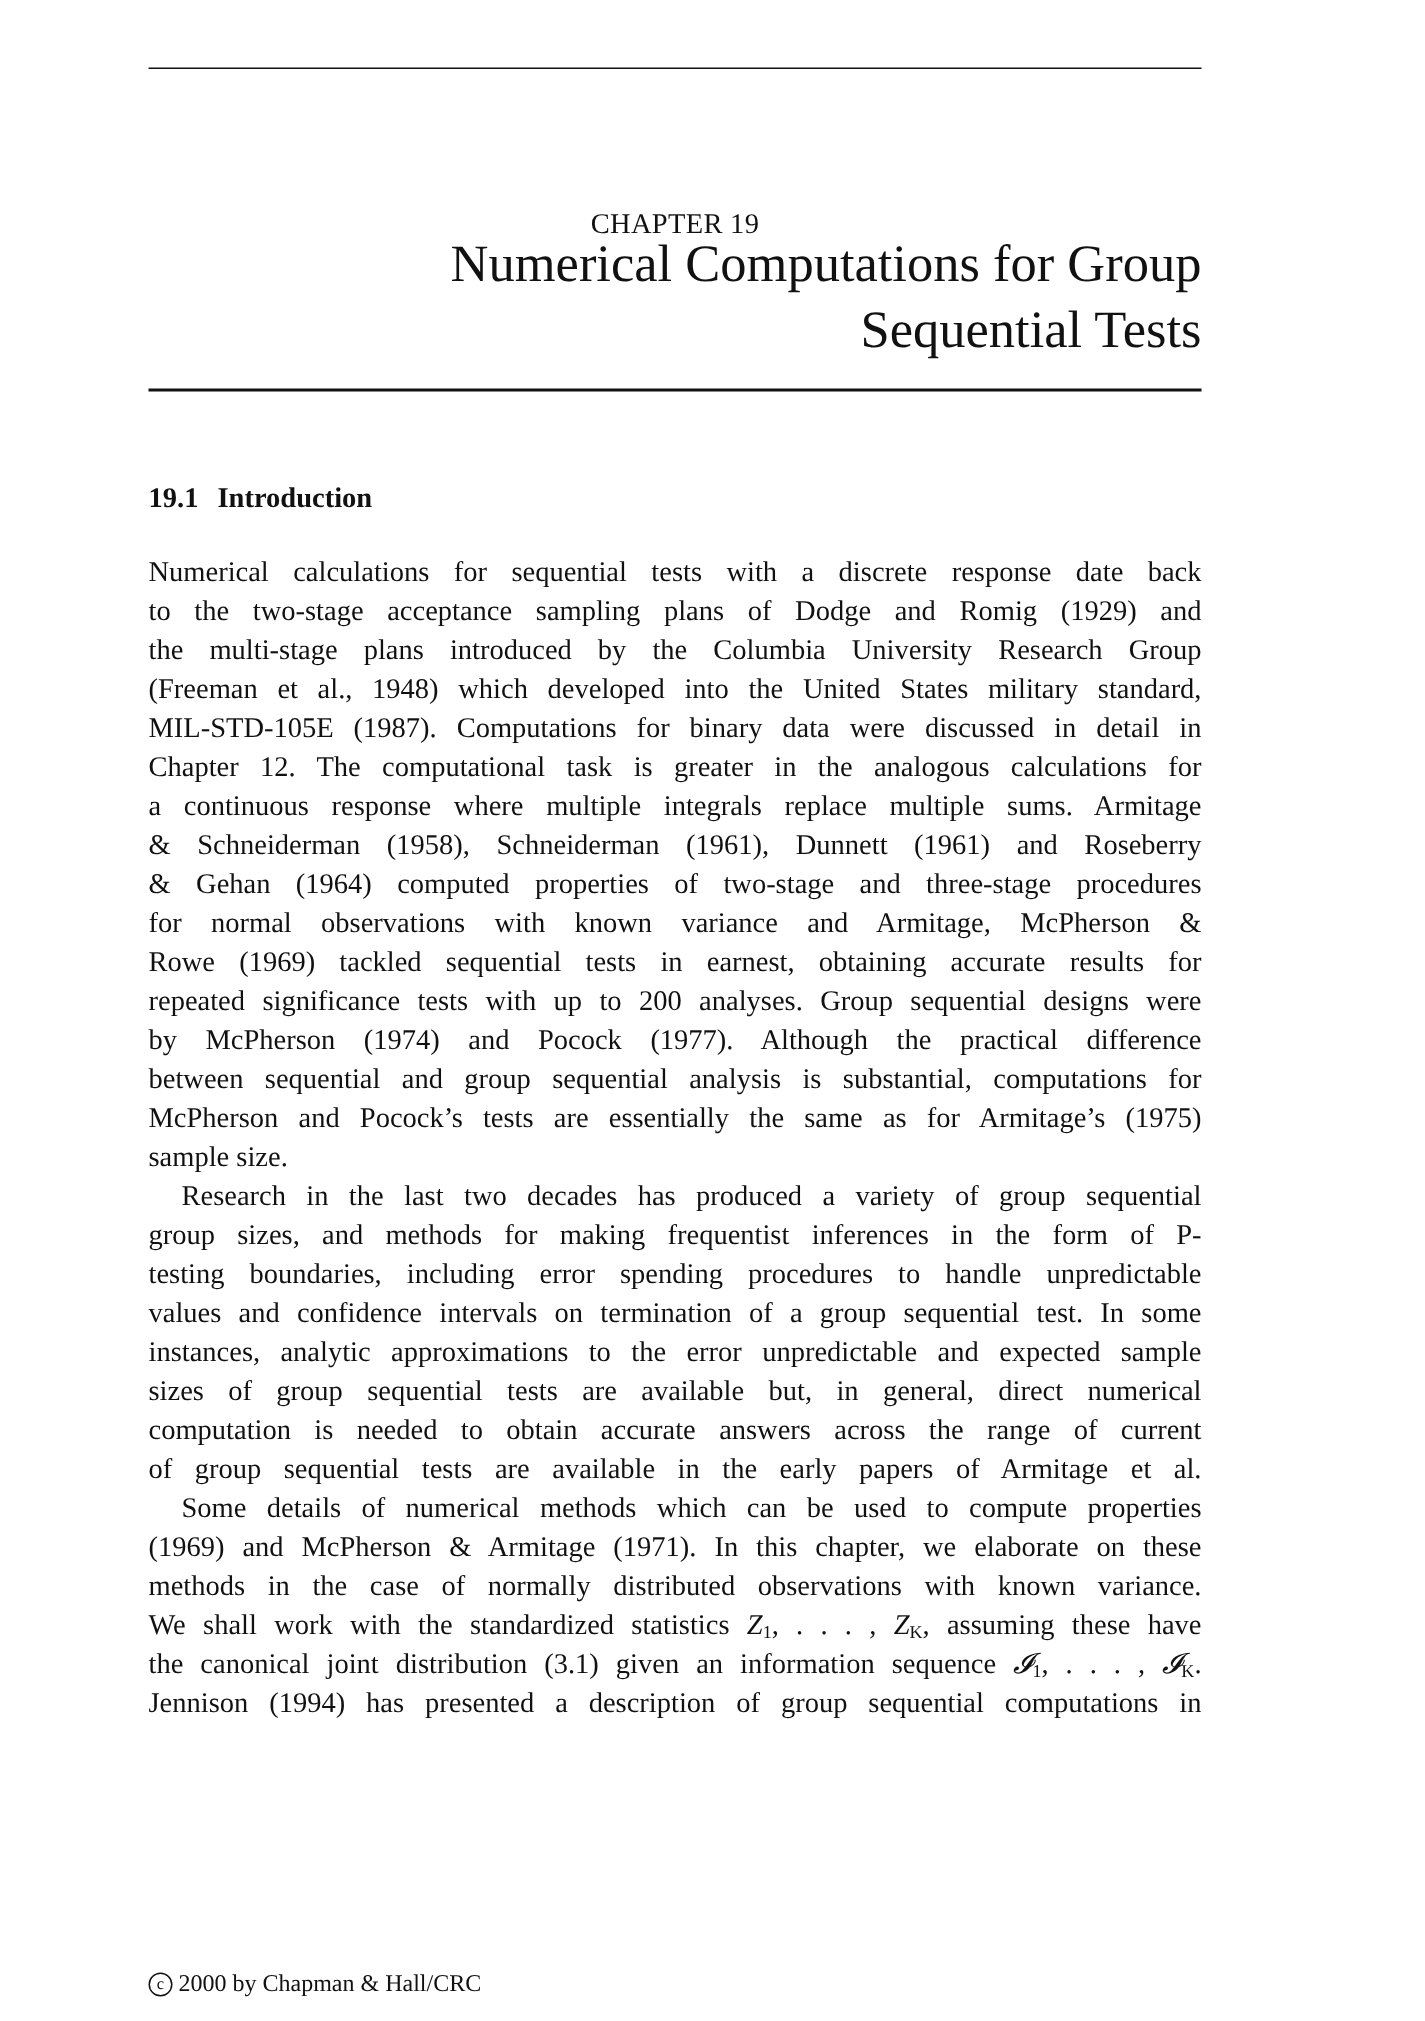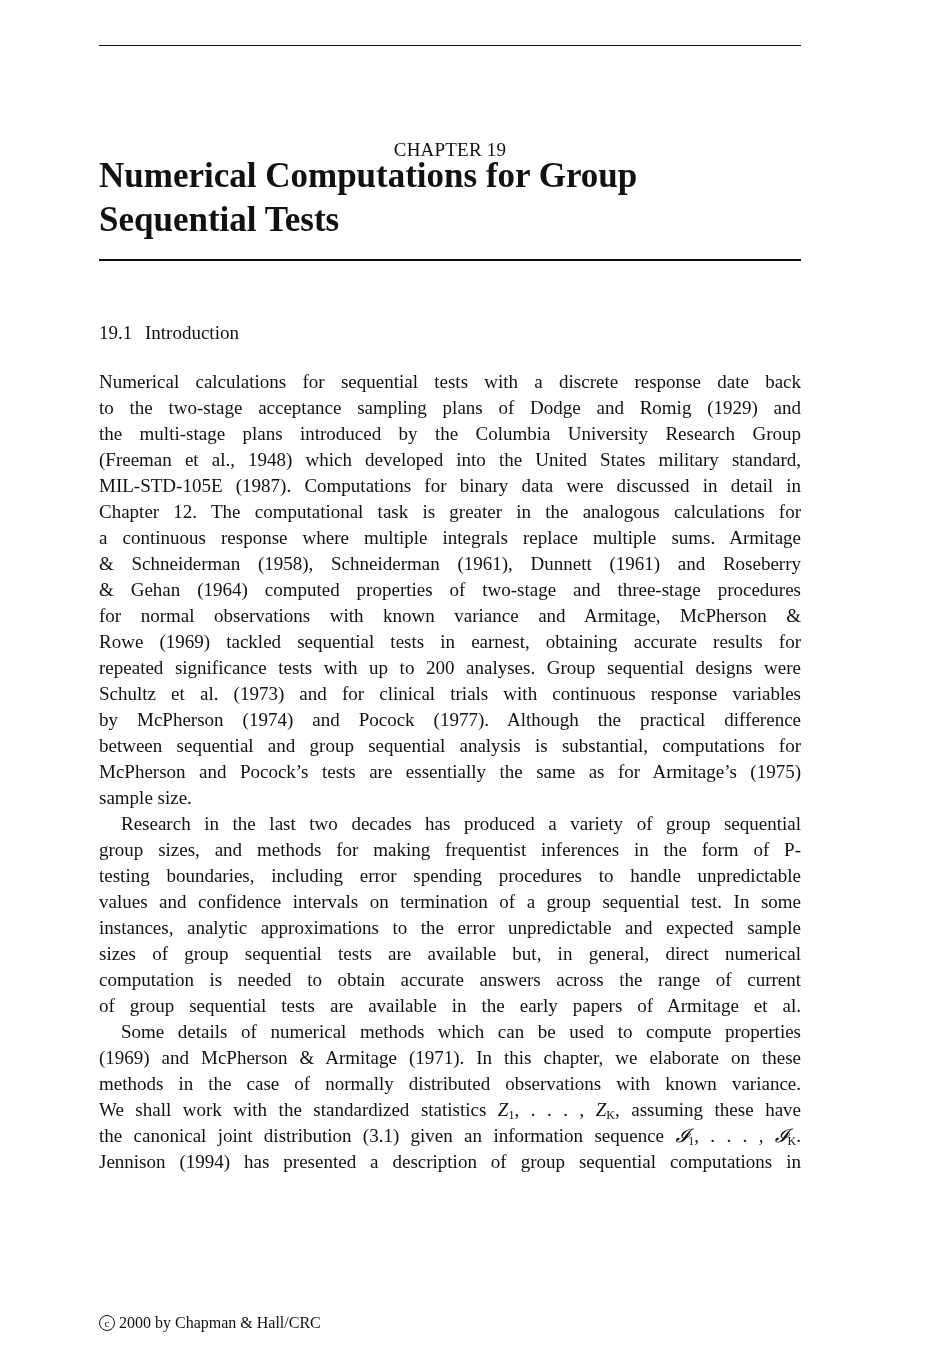--- a/index.html
+++ b/index.html
@@ -8,26 +8,26 @@
     font-family: "Liberation Serif", "DejaVu Serif", serif; color: #111111;
   }
   .rule { position: absolute; left: 99px; width: 702px; background: #111; }
   .rule-top { top: 45px; height: 1px; }
   .rule-bottom { top: 259px; height: 2px; }
   .chapter-label {
     position: absolute; top: 91px; left: 99px; width: 702px; text-align: center;
     font-size: 19px; letter-spacing: 0.2px; margin-top: 48px;
   }
   .chapter-title {
-    position: absolute; top: 154px; left: 99px; width: 702px; text-align: left;
-    font-size: 35px; font-weight: bold; line-height: 44px;
+    position: absolute; top: 154px; left: 99px; width: 702px; text-align: right;
+    font-size: 35px; font-weight: normal; line-height: 44px;
   }
   .section-heading {
     position: absolute; top: 322px; left: 99px;
-    font-size: 19px; font-weight: normal;
+    font-size: 19px; font-weight: bold;
   }
   .section-heading .num { margin-right: 8px; }
   .body-text {
     position: absolute; top: 369px; left: 99px; width: 702px;
     font-size: 19px; line-height: 26px;
   }
   .line {
     display: block; height: 26px; white-space: nowrap;
     text-align: justify; text-align-last: justify;
   }
@@ -71,21 +71,20 @@
     <span class="line">the multi-stage plans introduced by the Columbia University Research Group</span>
     <span class="line">(Freeman et al., 1948) which developed into the United States military standard,</span>
     <span class="line">MIL-STD-105E (1987). Computations for binary data were discussed in detail in</span>
     <span class="line">Chapter 12. The computational task is greater in the analogous calculations for</span>
     <span class="line">a continuous response where multiple integrals replace multiple sums. Armitage</span>
     <span class="line">&amp; Schneiderman (1958), Schneiderman (1961), Dunnett (1961) and Roseberry</span>
     <span class="line">&amp; Gehan (1964) computed properties of two-stage and three-stage procedures</span>
     <span class="line">for normal observations with known variance and Armitage, McPherson &amp;</span>
     <span class="line">Rowe (1969) tackled sequential tests in earnest, obtaining accurate results for</span>
     <span class="line">repeated significance tests with up to 200 analyses. Group sequential designs were</span>
-    <span class="line">Schultz et al. (1973) and for clinical trials with continuous response variables</span>
     <span class="line">by McPherson (1974) and Pocock (1977). Although the practical difference</span>
     <span class="line">between sequential and group sequential analysis is substantial, computations for</span>
     <span class="line">McPherson and Pocock’s tests are essentially the same as for Armitage’s (1975)</span>
     <span class="line last">sample size.</span>
   </div>
 
   <div>
     <span class="line indent">Research in the last two decades has produced a variety of group sequential</span>
     <span class="line">group sizes, and methods for making frequentist inferences in the form of P-</span>
     <span class="line">testing boundaries, including error spending procedures to handle unpredictable</span>

